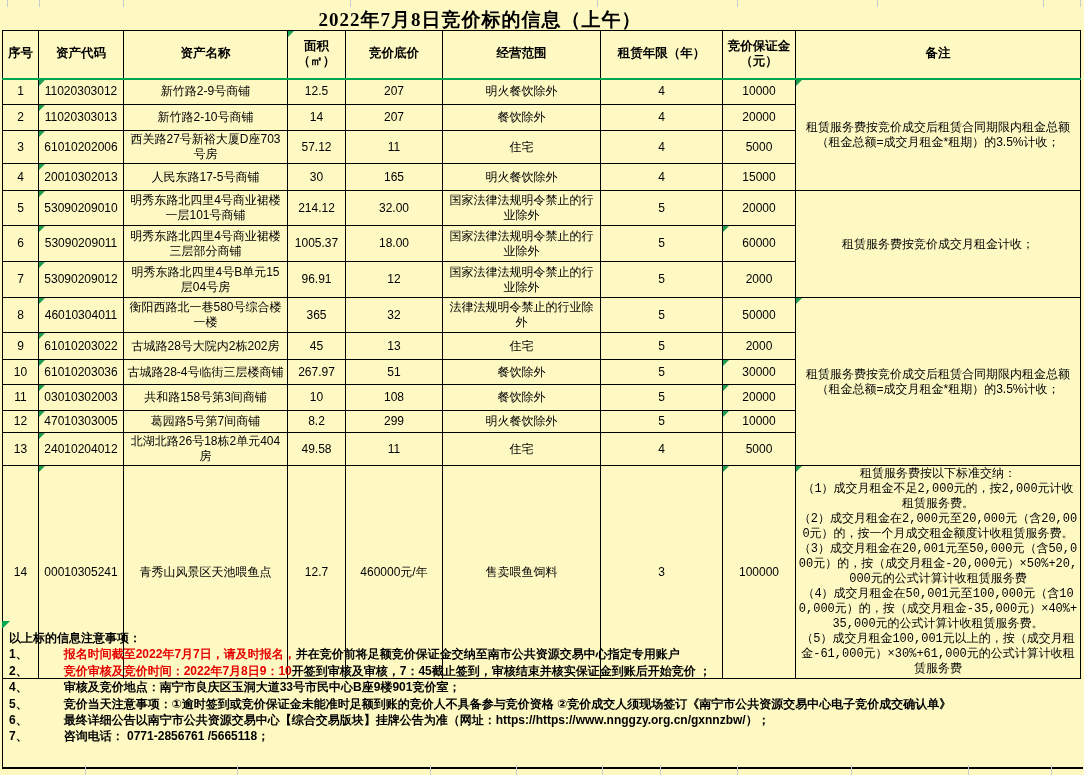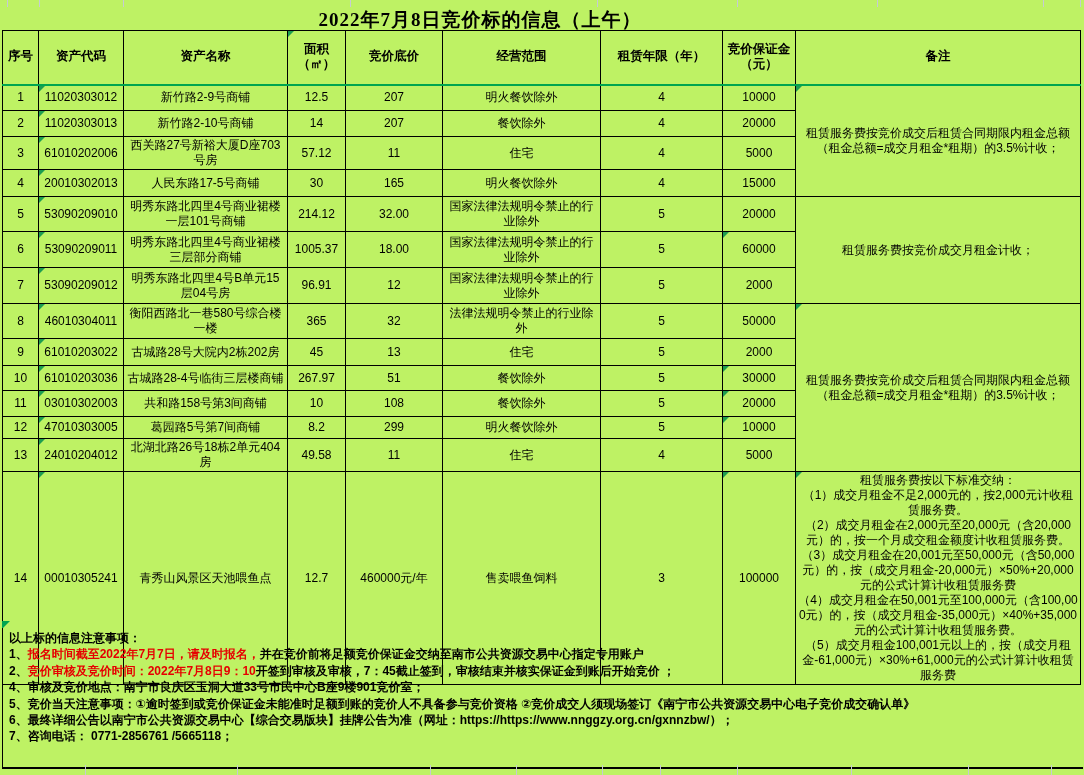--- a/index.html
+++ b/index.html
@@ -2,21 +2,21 @@
 <html><head>
 <meta charset="utf-8">
 <style>
   :root{
     --green:#00A550;
     --grid:#C6CBD4;
     --red:#E60000;
   }
   html,body{margin:0;padding:0;}
   body{font-family:"Liberation Sans","DejaVu Sans",sans-serif;background:#fff;}
-  #screen{position:relative;width:1084px;height:775px;background:#bef264;overflow:hidden;}
+  #screen{position:relative;width:1084px;height:775px;background:#fef9c3;overflow:hidden;}
   .vline{position:absolute;width:1px;background:var(--grid);}
   .vtop{top:0;height:7px;}
   .vbot{top:765px;height:10px;}
   #title{
     position:absolute;top:7px;left:0;width:960px;height:23px;
     text-align:center;font-size:19px;font-weight:bold;color:#000;
     font-family:"Liberation Serif","DejaVu Serif",serif;
     letter-spacing:1px;
   }
   #bidtable{
@@ -26,39 +26,39 @@
   #bidtable td,#bidtable th{
     border:1px solid #000;text-align:center;vertical-align:middle;
     font-size:12px;line-height:1.25;padding:1px 2px;color:#000;
     overflow:hidden;word-break:break-all;
   }
   #bidtable th{font-weight:bold;white-space:pre-line;font-size:12.5px;}
   #bidtable thead th{border-bottom:2px solid var(--green);}
   td.remark-mid{font-size:12px;padding:1px 6px;}
   td.remark-long{
     text-align:left;vertical-align:top;font-size:11px;line-height:12.9px;
-    white-space:pre-line;padding:2px 3px;word-break:break-all;
+    white-space:pre-line;padding:2px 3px;word-break:break-all;font-family:Liberation Mono, monospace;
   }
   td.green-left{border-left:2px solid var(--green);}
   .mark{position:relative;}
   .mark::before{
     content:"";position:absolute;top:0;left:0;width:0;height:0;
     border-top:6px solid #1E9E50;border-right:6px solid transparent;
   }
   #corner-tri{
     position:absolute;left:2px;top:621px;width:0;height:0;
     border-bottom:8px solid transparent;border-left:8px solid var(--green);
   }
   #notes{
     position:absolute;top:628px;left:2px;width:1074px;height:133px;
     border-left:1px solid #000;border-bottom:2px solid #000;
     padding:2px 0 4px 6px;font-size:12px;font-weight:bold;line-height:16.4px;
     color:#000;white-space:nowrap;overflow:hidden;
   }
-  #notes .red{color:var(--red);}
+  #notes .red{color:var(--red);margin-left:36px;}
 </style>
 </head>
 <body>
 
 <div id="screen">
 
   <div class="vline vtop" style="left:7px"></div>
   <div class="vline vtop" style="left:39px"></div>
   <div class="vline vtop" style="left:123px"></div>
   <div class="vline vtop" style="left:350px"></div>
@@ -76,21 +76,21 @@
         <col style="width:85px">
         <col style="width:164px">
       <col style="width:58px">
         <col style="width:97px">
         <col style="width:158px">
       <col style="width:122px">
         <col style="width:73px">
         <col style="width:285px">
     </colgroup>
     <thead>
-      <tr style="height:54px">
+      <tr style="height:48px">
         <th>序号</th>
         <th>资产代码</th>
         <th>资产名称</th>
         <th class="mark">面积
 （㎡）</th>
         <th>竞价底价</th>
         <th>经营范围</th>
         <th>租赁年限（年）</th>
         <th>竞价保证金
 （元）</th>

